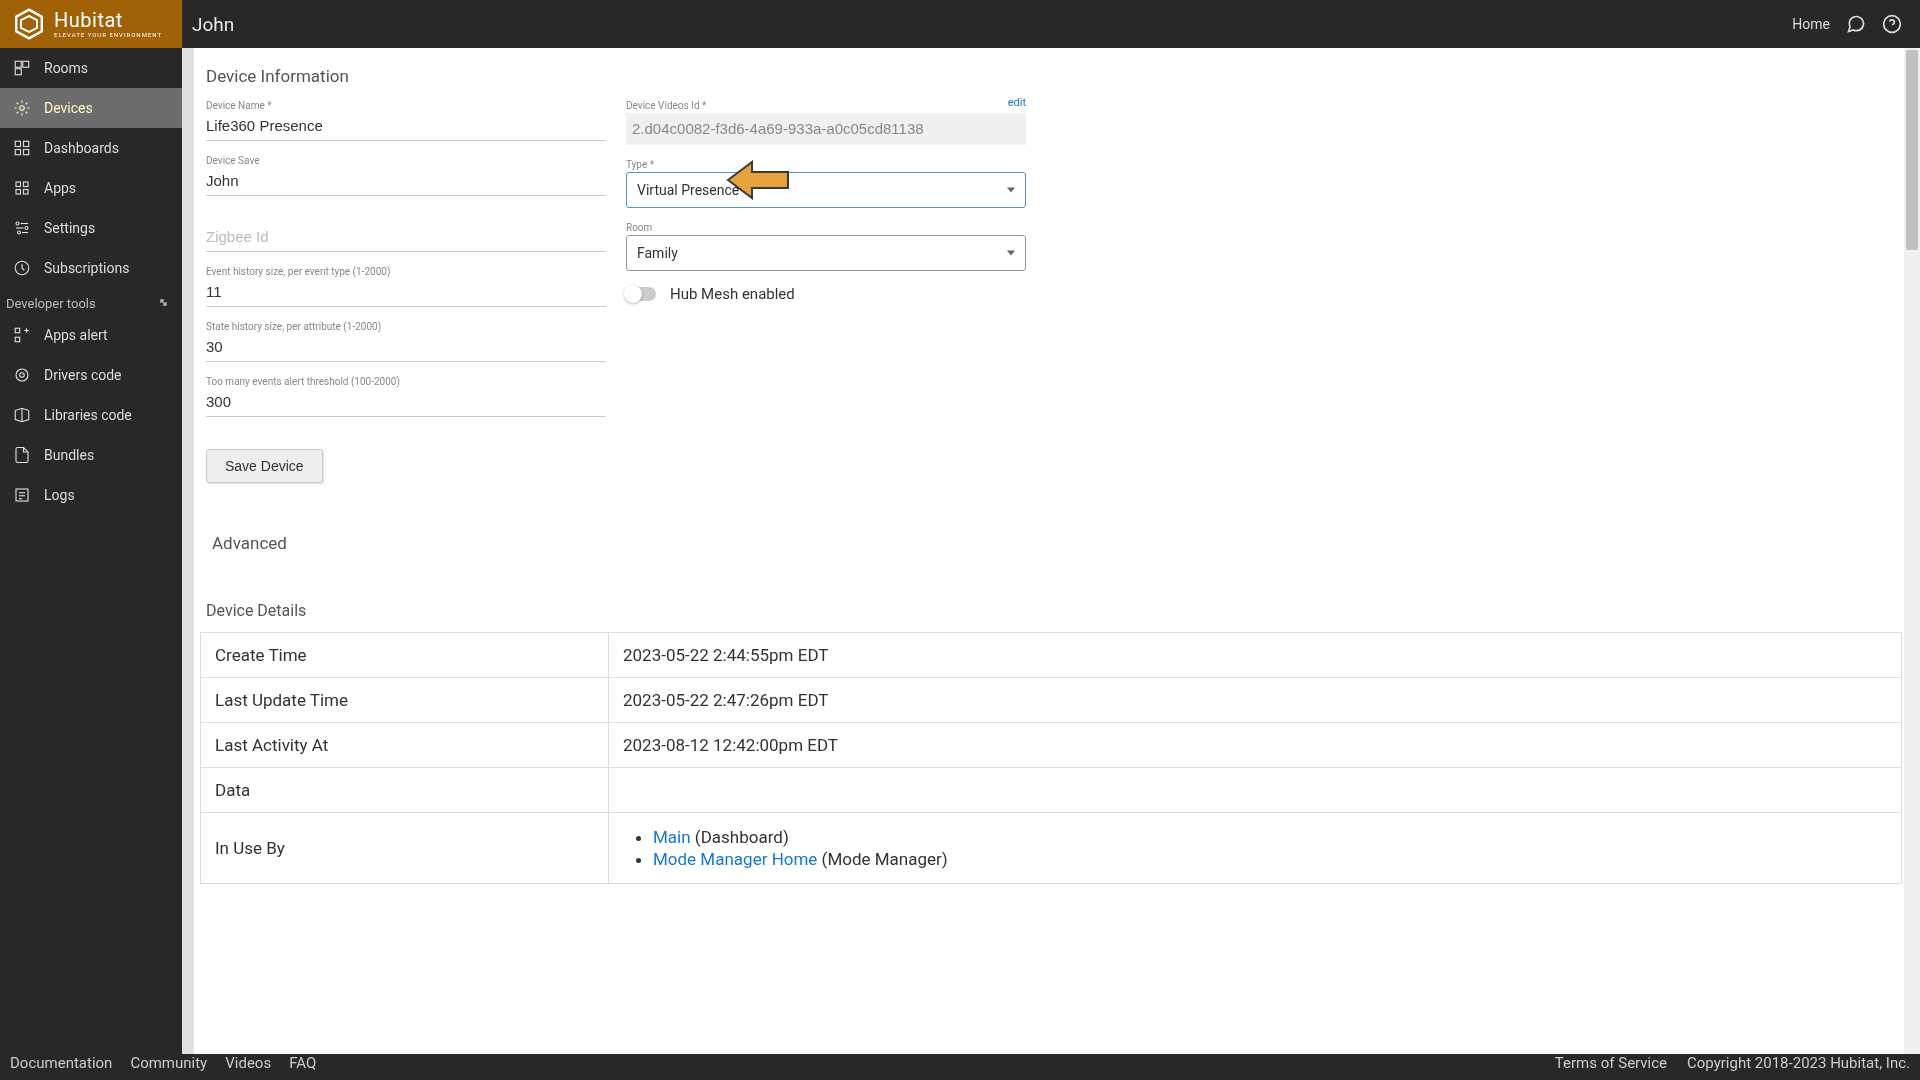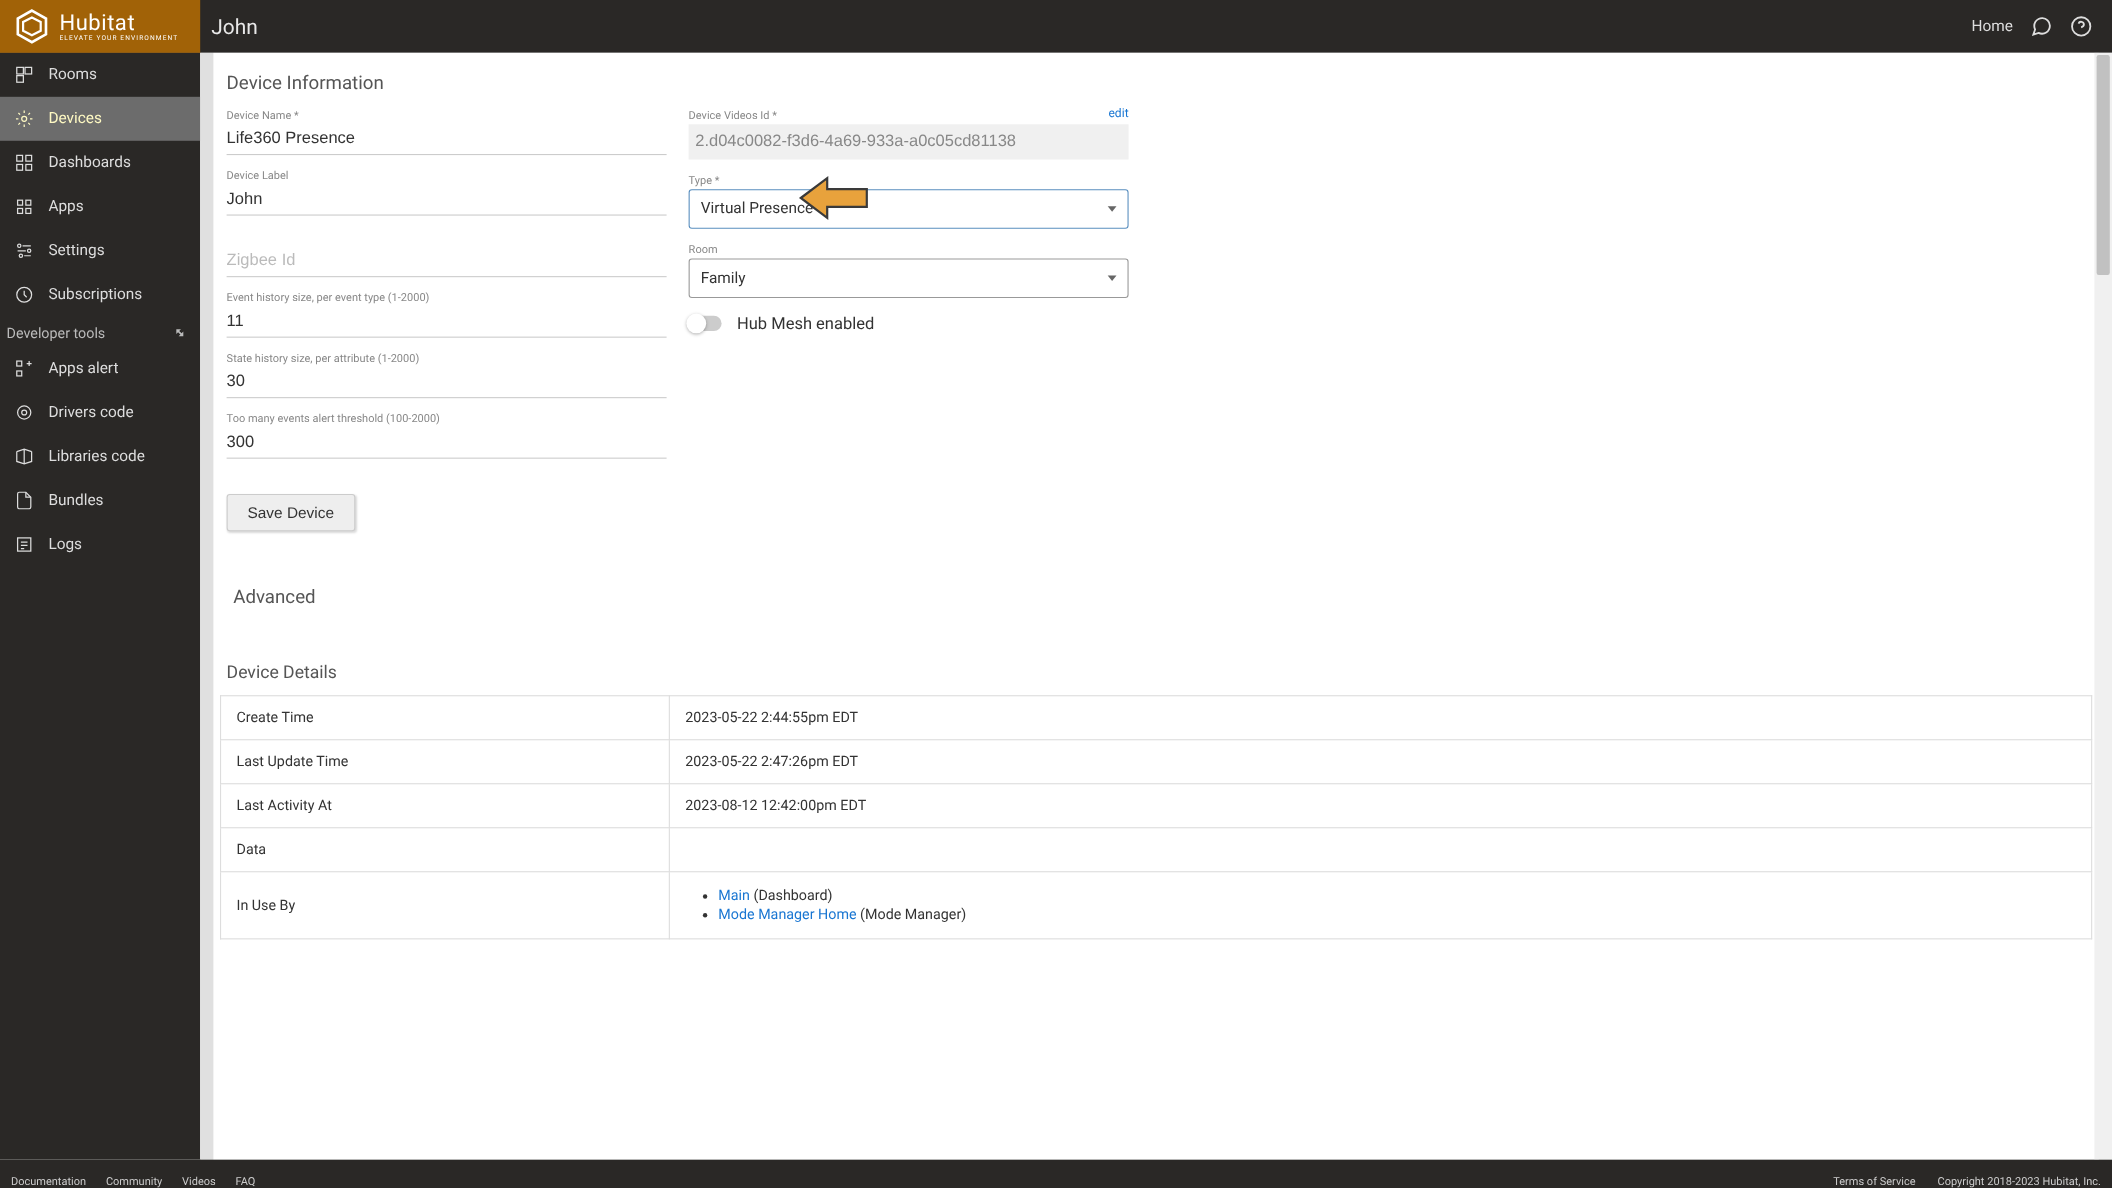--- a/index.html
+++ b/index.html
@@ -60,28 +60,28 @@
 .toggle-knob { width: 18px; height: 18px; background: #fff; border-radius: 50%; position: absolute; left: -2px; top: -2px; box-shadow: 0 1px 3px rgba(0,0,0,0.3); }
 .toggle-label { font-size: 15px; color: #333; }
 
 .save-btn { margin: 18px 0 0 12px; padding: 8px 18px; background: #eee; border: 1px solid #ccc; border-radius: 3px; cursor: pointer; font-size: 14px; color: #333; box-shadow: 1px 1px 2px rgba(0,0,0,0.15); }
 
 .advanced-title { font-size: 17px; color: #555; padding: 50px 0 30px 18px; }
 
 .details-section { padding: 0 6px; }
 .details-title { font-size: 16px; color: #555; padding: 18px 0 12px 6px; }
 .details-table { width: 100%; border-collapse: collapse; border: 1px solid #ddd; }
-.details-table td { border: 1px solid #ddd; padding: 12px 14px; font-size: 13px; color: #333; }
+.details-table td { border: 1px solid #ddd; padding: 12px 14px; font-size: 17px; color: #333; }
 .details-table td:first-child { width: 408px; }
 .details-list { list-style: disc; padding-left: 30px; }
 .details-list li { margin: 2px 0; }
 .link-blue { color: #1976d2; }
 
 
-.footer { height: 26px; background: #2a2826; color: #ccc; display: flex; align-items: flex-end; font-size: 10px; padding: 0 10px; }
+.footer { height: 26px; background: #2a2826; color: #ccc; display: flex; align-items: flex-start; font-size: 15px; padding: 0 10px; }
 .footer-left { display: flex; gap: 18px; }
 .footer-left span { cursor: pointer; }
 .footer-right { margin-left: auto; display: flex; gap: 20px; }
 
 
 .arrow-annotation { position: absolute; z-index: 50; pointer-events: none; }
 </style>
 </head>
 <body>
 
@@ -247,21 +247,21 @@
 
         <div class="section-title">Device Information</div>
 
         <div class="form-grid">
           <div class="form-col">
             <div class="field">
               <label class="field-label">Device Name *</label>
               <input class="field-input" value="Life360 Presence" style="">
             </div>
             <div class="field">
-              <label class="field-label">Device Label</label>
+              <label class="field-label">Device Save</label>
               <input class="field-input" value="John" style="">
             </div>
             <div class="field" style="margin-top:28px;">
               <input class="field-input" placeholder="Zigbee Id" style="">
             </div>
             <div class="field">
               <label class="field-label">Event history size, per event type (1-2000)</label>
               <input class="field-input" value="11" style="">
             </div>
             <div class="field">

